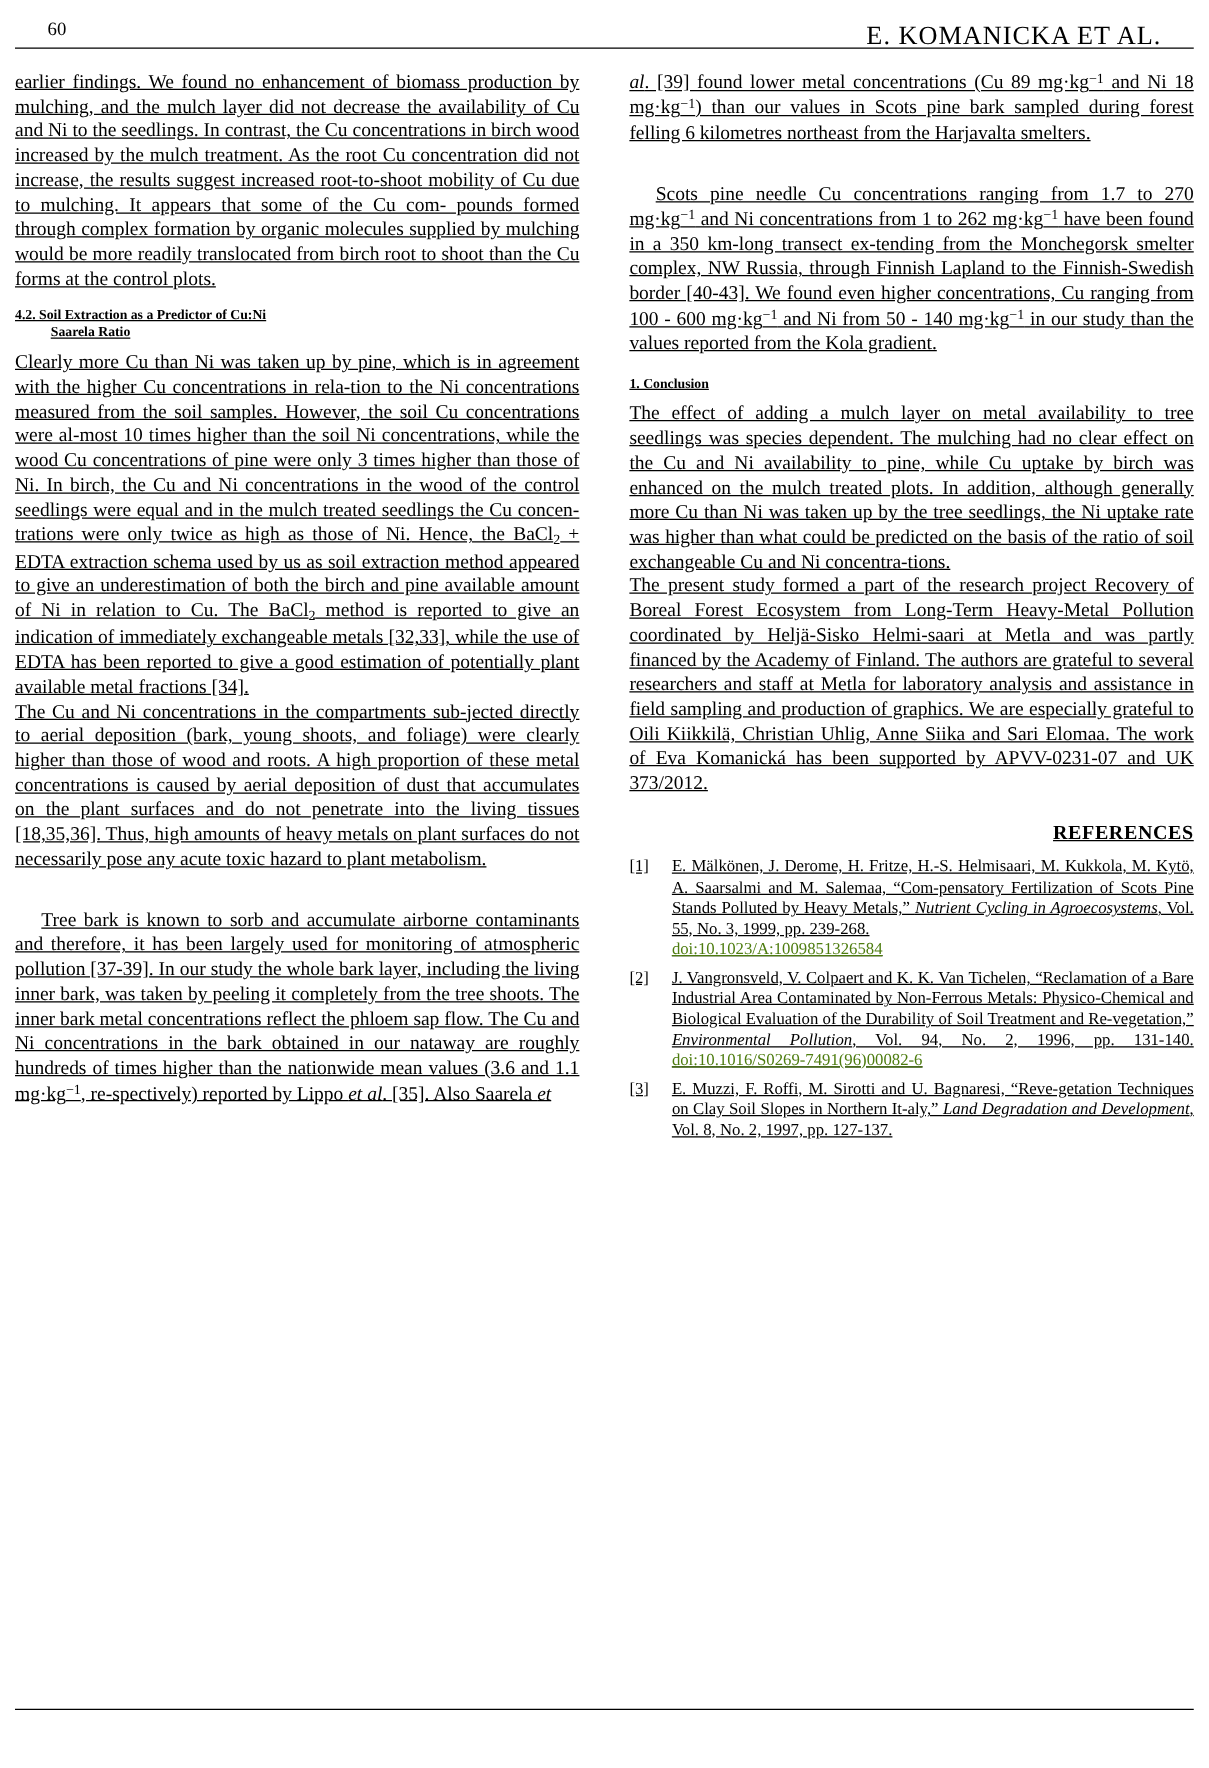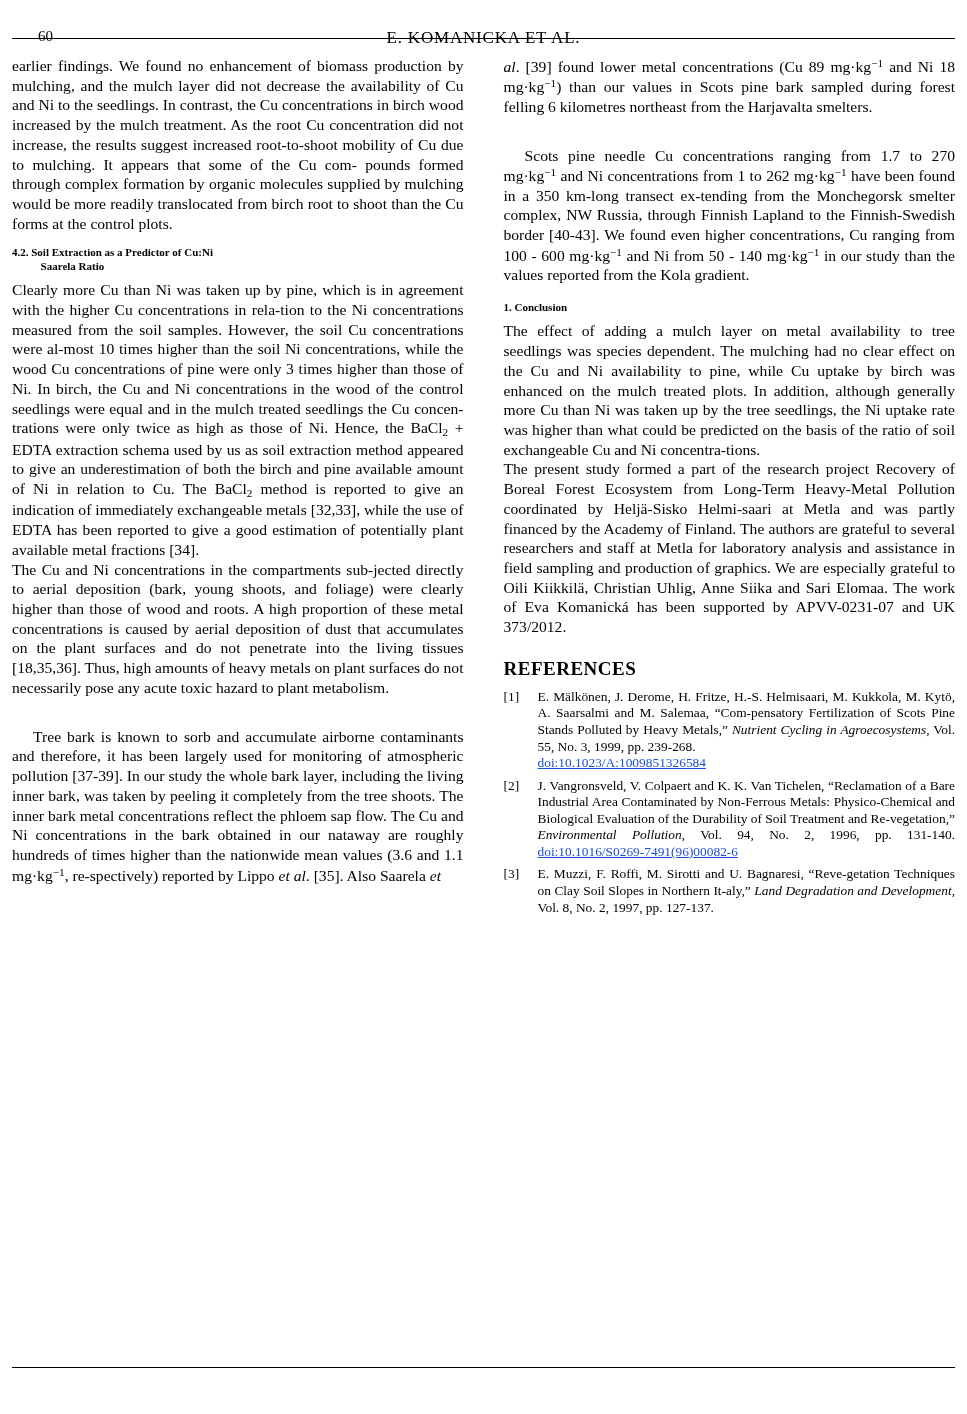--- a/index.html
+++ b/index.html
@@ -17,40 +17,40 @@
   .page {
     position: relative;
     width: 967px;
     height: 1414px;
     box-sizing: border-box;
     padding: 0;
   }
   
   .runhead {
     position: absolute;
-    top: 28px;
+    top: 16px;
     left: 38px;
     right: 38px;
     height: 22px;
     font-size: 15.5px;
   }
   .runhead .folio {
     position: absolute;
     left: 0;
     top: 0;
     font-size: 15px;
   }
   .runhead .title {
     position: absolute;
     left: 0;
     right: 0;
     top: 0;
-    text-align: center;
+    text-align: right;
     letter-spacing: 0.8px;
-    font-size: 17px;
+    font-size: 21px;
   }
   .rule {
     position: absolute;
     left: 12px;
     right: 12px;
     top: 38px;
     border-top: 1.1px solid #000;
   }
   .rule-bottom {
     position: absolute;
@@ -67,20 +67,21 @@
     right: 12px;
     bottom: 56px;
     display: flex;
     gap: 40px;
   }
   .col {
     width: 452px;
     font-size: 15.6px;
     line-height: 1.265;
     text-align: justify;
+    text-decoration: underline;
   }
   p {
     margin: 0;
     text-align: justify;
     text-justify: inter-word;
     hyphens: manual;
   }
   p.indent {
     text-indent: 1.35em;
     margin-top: 29px;
@@ -97,44 +98,44 @@
     padding-left: 2.6em;
   }
   h2.sec.solo {
     margin-top: 16px;
   }
   sub { font-size: 0.72em; vertical-align: -0.28em; }
   sup { font-size: 0.72em; vertical-align: 0.42em; }
   i { font-style: italic; }
   
   .refhead {
-    text-align: left;
+    text-align: right;
     font-weight: bold;
-    font-size: 19px;
+    font-size: 16px;
     letter-spacing: 0.5px;
     margin: 20px 0 8px 0;
   }
   .reflist {
     font-size: 13.4px;
     line-height: 1.235;
   }
   .ref {
     display: flex;
     margin-bottom: 6px;
   }
   .ref .num {
     width: 34px;
     flex: 0 0 34px;
   }
   .ref .body {
     flex: 1 1 auto;
     text-align: justify;
   }
   .doi {
-    color: #1d4ed8;
+    color: #4d7c0f;
     text-decoration: underline;
   }
   
   .footer {
     position: absolute;
     left: 38px;
     right: 38px;
     bottom: 14px;
     height: 22px;
     font-size: 15px;

